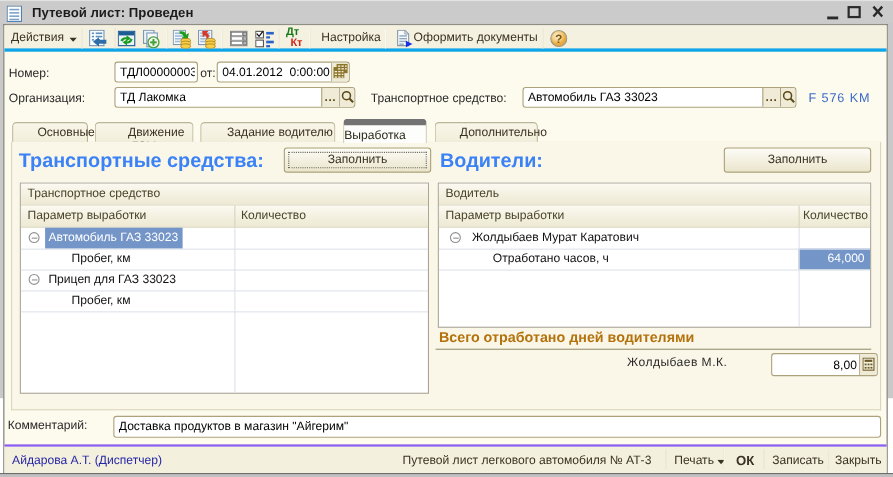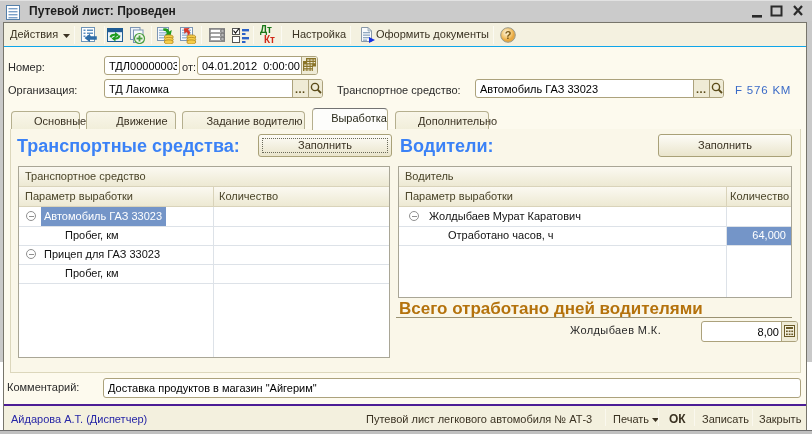--- a/index.html
+++ b/index.html
@@ -7,48 +7,48 @@
 body{font-family:"Liberation Sans",sans-serif;width:812px;height:434px;overflow:hidden;}
 #win{position:absolute;left:0;top:0;width:812px;height:362px;background:#C9C9C9;}
 
 #titlebar{position:absolute;left:0;top:0;width:812px;height:21px;background:#CBCBCB;border-top:1px solid #E2E2E2;}
 #title-ico{position:absolute;left:6px;top:4px;}
 #title-text{position:absolute;left:29px;top:3px;font-size:12px;font-weight:bold;color:#1c1c1c;}
 .wbtn{position:absolute;top:0;height:21px;color:#222;}
 
 #client{position:absolute;left:3px;top:22px;width:804px;height:408px;background:#FDFAEE;border:1px solid #77756b;border-bottom:none;}
 
-#toolbar{position:absolute;left:0px;top:0px;width:802px;height:24px;background:#F4F1E0;border-bottom:1px solid #0ea5e9;}
+#toolbar{position:absolute;left:0px;top:0px;width:802px;height:24px;background:#F4F1E0;border-bottom:3px solid #0ea5e9;}
 .tsep{position:absolute;top:3px;width:1px;height:18px;background:#CCC6A8;border-right:1px solid #FBFAF2;}
 .tbtext{position:absolute;top:5px;font-size:11px;color:#3a3222;}
 .ticon{position:absolute;top:4px;}
 
 .lbl{position:absolute;font-size:11px;color:#2a2a2a;}
 .inp{position:absolute;background:#fff;border:1px solid #ACA27C;border-radius:3px;font-size:11px;color:#000;}
 .inp .txt{position:absolute;left:4px;right:2px;top:2px;white-space:nowrap;overflow:hidden;}
 .ibtn{position:absolute;top:0;bottom:0;background:#EFEBD6;border-left:1px solid #ACA27C;}
 
 .tab{position:absolute;top:88px;height:18px;background:linear-gradient(#F9F6E9,#F1EEDA);border:1px solid #B5AF8E;border-bottom:none;border-radius:4px 4px 0 0;font-size:11px;color:#3a3222;text-align:center;}
 .tab span{position:relative;top:3px;margin-left:22px;}
-#tab-active{position:absolute;top:85px;height:22px;background:#FDFDFB;border:1px solid #B5AF8E;border-bottom:none;border-top:1px solid #737373;border-radius:4px 4px 0 0;font-size:11px;color:#2a2a1a;text-align:right;z-index:5;}
+#tab-active{position:absolute;top:85px;height:22px;background:#FDFDFB;border:1px solid #B5AF8E;border-bottom:none;border-top:6px solid #737373;border-radius:4px 4px 0 0;font-size:11px;color:#2a2a1a;text-align:left;z-index:5;}
 #tabline{position:absolute;left:6px;top:106px;width:790px;height:1px;background:#D8D2B6;}
 
 .sect{position:absolute;font-size:18px;font-weight:bold;color:#3b82f6;letter-spacing:0px;}
 
 .btn{position:absolute;background:linear-gradient(#FDFCF7,#EAE5CC);border:1px solid #A9A178;border-radius:3px;font-size:11px;color:#3a3222;text-align:center;}
 
 .tbl{position:absolute;background:#fff;border:1px solid #A9A696;}
 .thdr{position:absolute;left:0;width:100%;background:linear-gradient(#FBF9F1,#EDE9D3);border-bottom:1px solid #D9D3BA;font-size:11px;color:#4a4429;}
 .thdr span{position:absolute;top:3px;}
 .trow{position:absolute;left:0;width:100%;font-size:11px;color:#111;}
 .rline{position:absolute;left:0;width:100%;height:1px;background:#DDE2E8;}
 .cline{position:absolute;top:0;width:1px;background:#DDE2E8;}
 .minus{position:absolute;width:10px;height:10px;border:1px solid #909090;border-radius:50%;background:#fff;}
 .minus:after{content:"";position:absolute;left:1.5px;right:1.5px;top:3.5px;height:1px;background:#909090;}
-#statusbar{position:absolute;left:0;top:381px;width:802px;height:26px;background:#F3F0DE;border-top:2px solid #4c1d95;font-size:11px;color:#3a3222;}
+#statusbar{position:absolute;left:0;top:381px;width:802px;height:26px;background:#F3F0DE;border-top:2px solid #8b5cf6;font-size:11px;color:#3a3222;}
 .ssep{position:absolute;top:3px;width:1px;height:17px;background:#C6C0A0;border-right:1px solid #FAF8EE;}
 #botedge{position:absolute;left:0;top:430px;width:812px;height:4px;background:#C0C0C0;border-top:1px solid #6e6e6e;}
 </style>
 </head>
 <body>
 <div id="win">
   <div id="titlebar">
     <svg id="title-ico" width="14" height="15">
       <rect x="0.5" y="0.5" width="13" height="14" fill="#fff" stroke="#5580aa"></rect>
       <rect x="2.5" y="3" width="9" height="1.4" fill="#7aa0c8"></rect>
@@ -286,21 +286,21 @@
         <div class="trow" style="top:62px;">
             <span style="position:absolute;left:49px;">Отработано часов, ч</span>
             <span style="position:absolute;right:5px;color:#fff;">64,000</span>
           </div>
         <div class="minus" style="left:10px;top:44px;"></div>
         <div class="rline" style="top:59px;"></div>
         <div class="rline" style="top:78px;"></div>
         <div class="cline" style="left:327px;top:40px;height:90px;"></div>
       </div>
 
-      <div style="position:absolute;left:395px;top:276px;font-size:17px;font-weight:bold;color:#B4720C;">Всего отработано дней водителями</div>
+      <div style="position:absolute;left:395px;top:276px;font-size:13px;font-weight:bold;color:#B4720C;">Всего отработано дней водителями</div>
       <div style="position:absolute;left:392px;top:293.5px;width:396px;height:1.5px;background:#9a9272;"></div>
       <div class="lbl" style="left:566px;top:301px;letter-spacing:0.4px;">Жолдыбаев М.К.</div>
       <div class="inp" style="left:697px;top:298px;width:97px;height:21px;">
         <div class="txt" style="left:auto;right:18px;top:4px;">8,00</div>
         <div class="ibtn" style="right:0;width:16px;border-radius:0 2px 2px 0;">
           <svg width="12" height="13" style="margin:3px 0 0 2px">
               <rect x="0.5" y="0.5" width="10" height="11" fill="#F6F2E0" stroke="#6a5a28"></rect>
               <rect x="2" y="2" width="7" height="2" fill="#6a5a28"></rect>
               <rect x="2" y="5.5" width="1.8" height="1.6" fill="#6a5a28"></rect>
               <rect x="4.7" y="5.5" width="1.8" height="1.6" fill="#6a5a28"></rect>

